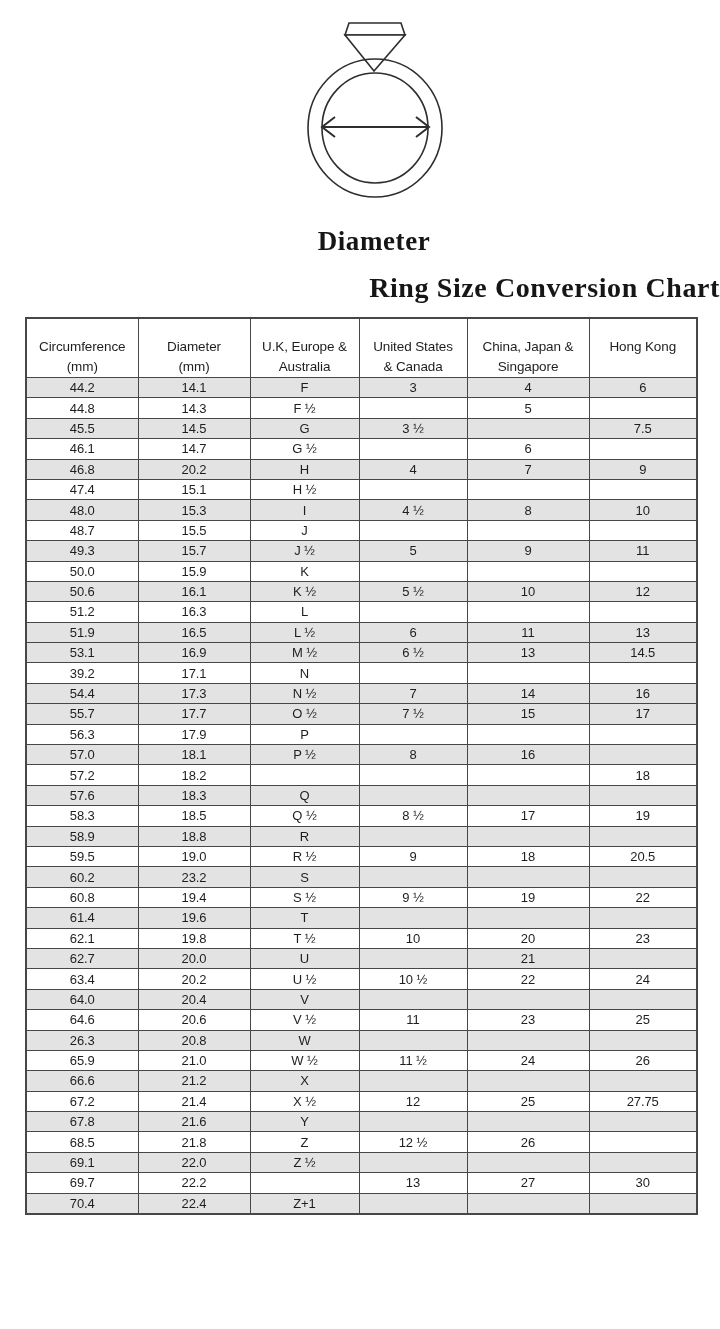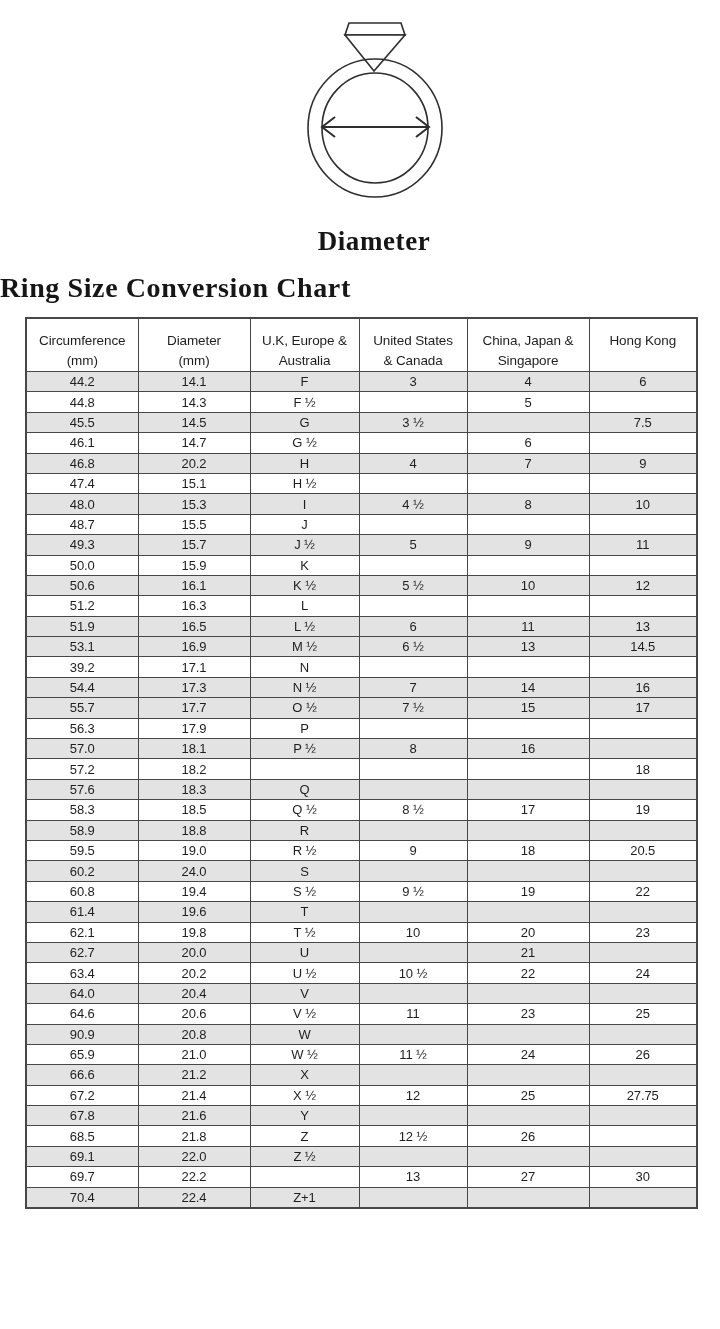--- a/index.html
+++ b/index.html
@@ -31,21 +31,21 @@
     text-align:center;
     padding-left:28px;
     font-family:"Liberation Serif",serif;
     font-weight:700;
     font-size:27px;
     letter-spacing:0.6px;
     color:#161616;
   }
   .chart-title{
     margin-top:15px;
-    text-align:left;
+    text-align:right;
     font-family:"Liberation Serif",serif;
     font-weight:700;
     font-size:28px;
     letter-spacing:0.6px;
     color:#161616;
   }
   table.conversion{
     margin:13px auto 0 25px;
     width:671px;
     border-collapse:collapse;
@@ -60,21 +60,21 @@
     white-space:nowrap;
   }
   table.conversion th{
     background:var(--plain);
     font-weight:400;
     font-size:13.5px;
     letter-spacing:-0.1px;
     height:52px;
     line-height:20px;
     vertical-align:top;
-    padding-top:12px;
+    padding-top:18px;
   }
   table.conversion td{
     font-size:13px;
     letter-spacing:-0.1px;
     height:20.4px;
     padding:0 2px;
     background:var(--plain);
   }
   table.conversion tr.shaded td{
     background:var(--shaded);
@@ -310,21 +310,21 @@
         <tr>
           <td>59.5</td>
           <td>19.0</td>
           <td>R ½</td>
           <td>9</td>
           <td>18</td>
           <td>20.5</td>
         </tr>
         <tr class="shaded">
           <td>60.2</td>
-          <td>24.0</td>
+          <td>23.2</td>
           <td>S</td>
           <td></td>
           <td></td>
           <td></td>
         </tr>
         <tr>
           <td>60.8</td>
           <td>19.4</td>
           <td>S ½</td>
           <td>9 ½</td>
@@ -373,21 +373,21 @@
         </tr>
         <tr>
           <td>64.6</td>
           <td>20.6</td>
           <td>V ½</td>
           <td>11</td>
           <td>23</td>
           <td>25</td>
         </tr>
         <tr class="shaded">
-          <td>90.9</td>
+          <td>26.3</td>
           <td>20.8</td>
           <td>W</td>
           <td></td>
           <td></td>
           <td></td>
         </tr>
         <tr>
           <td>65.9</td>
           <td>21.0</td>
           <td>W ½</td>

